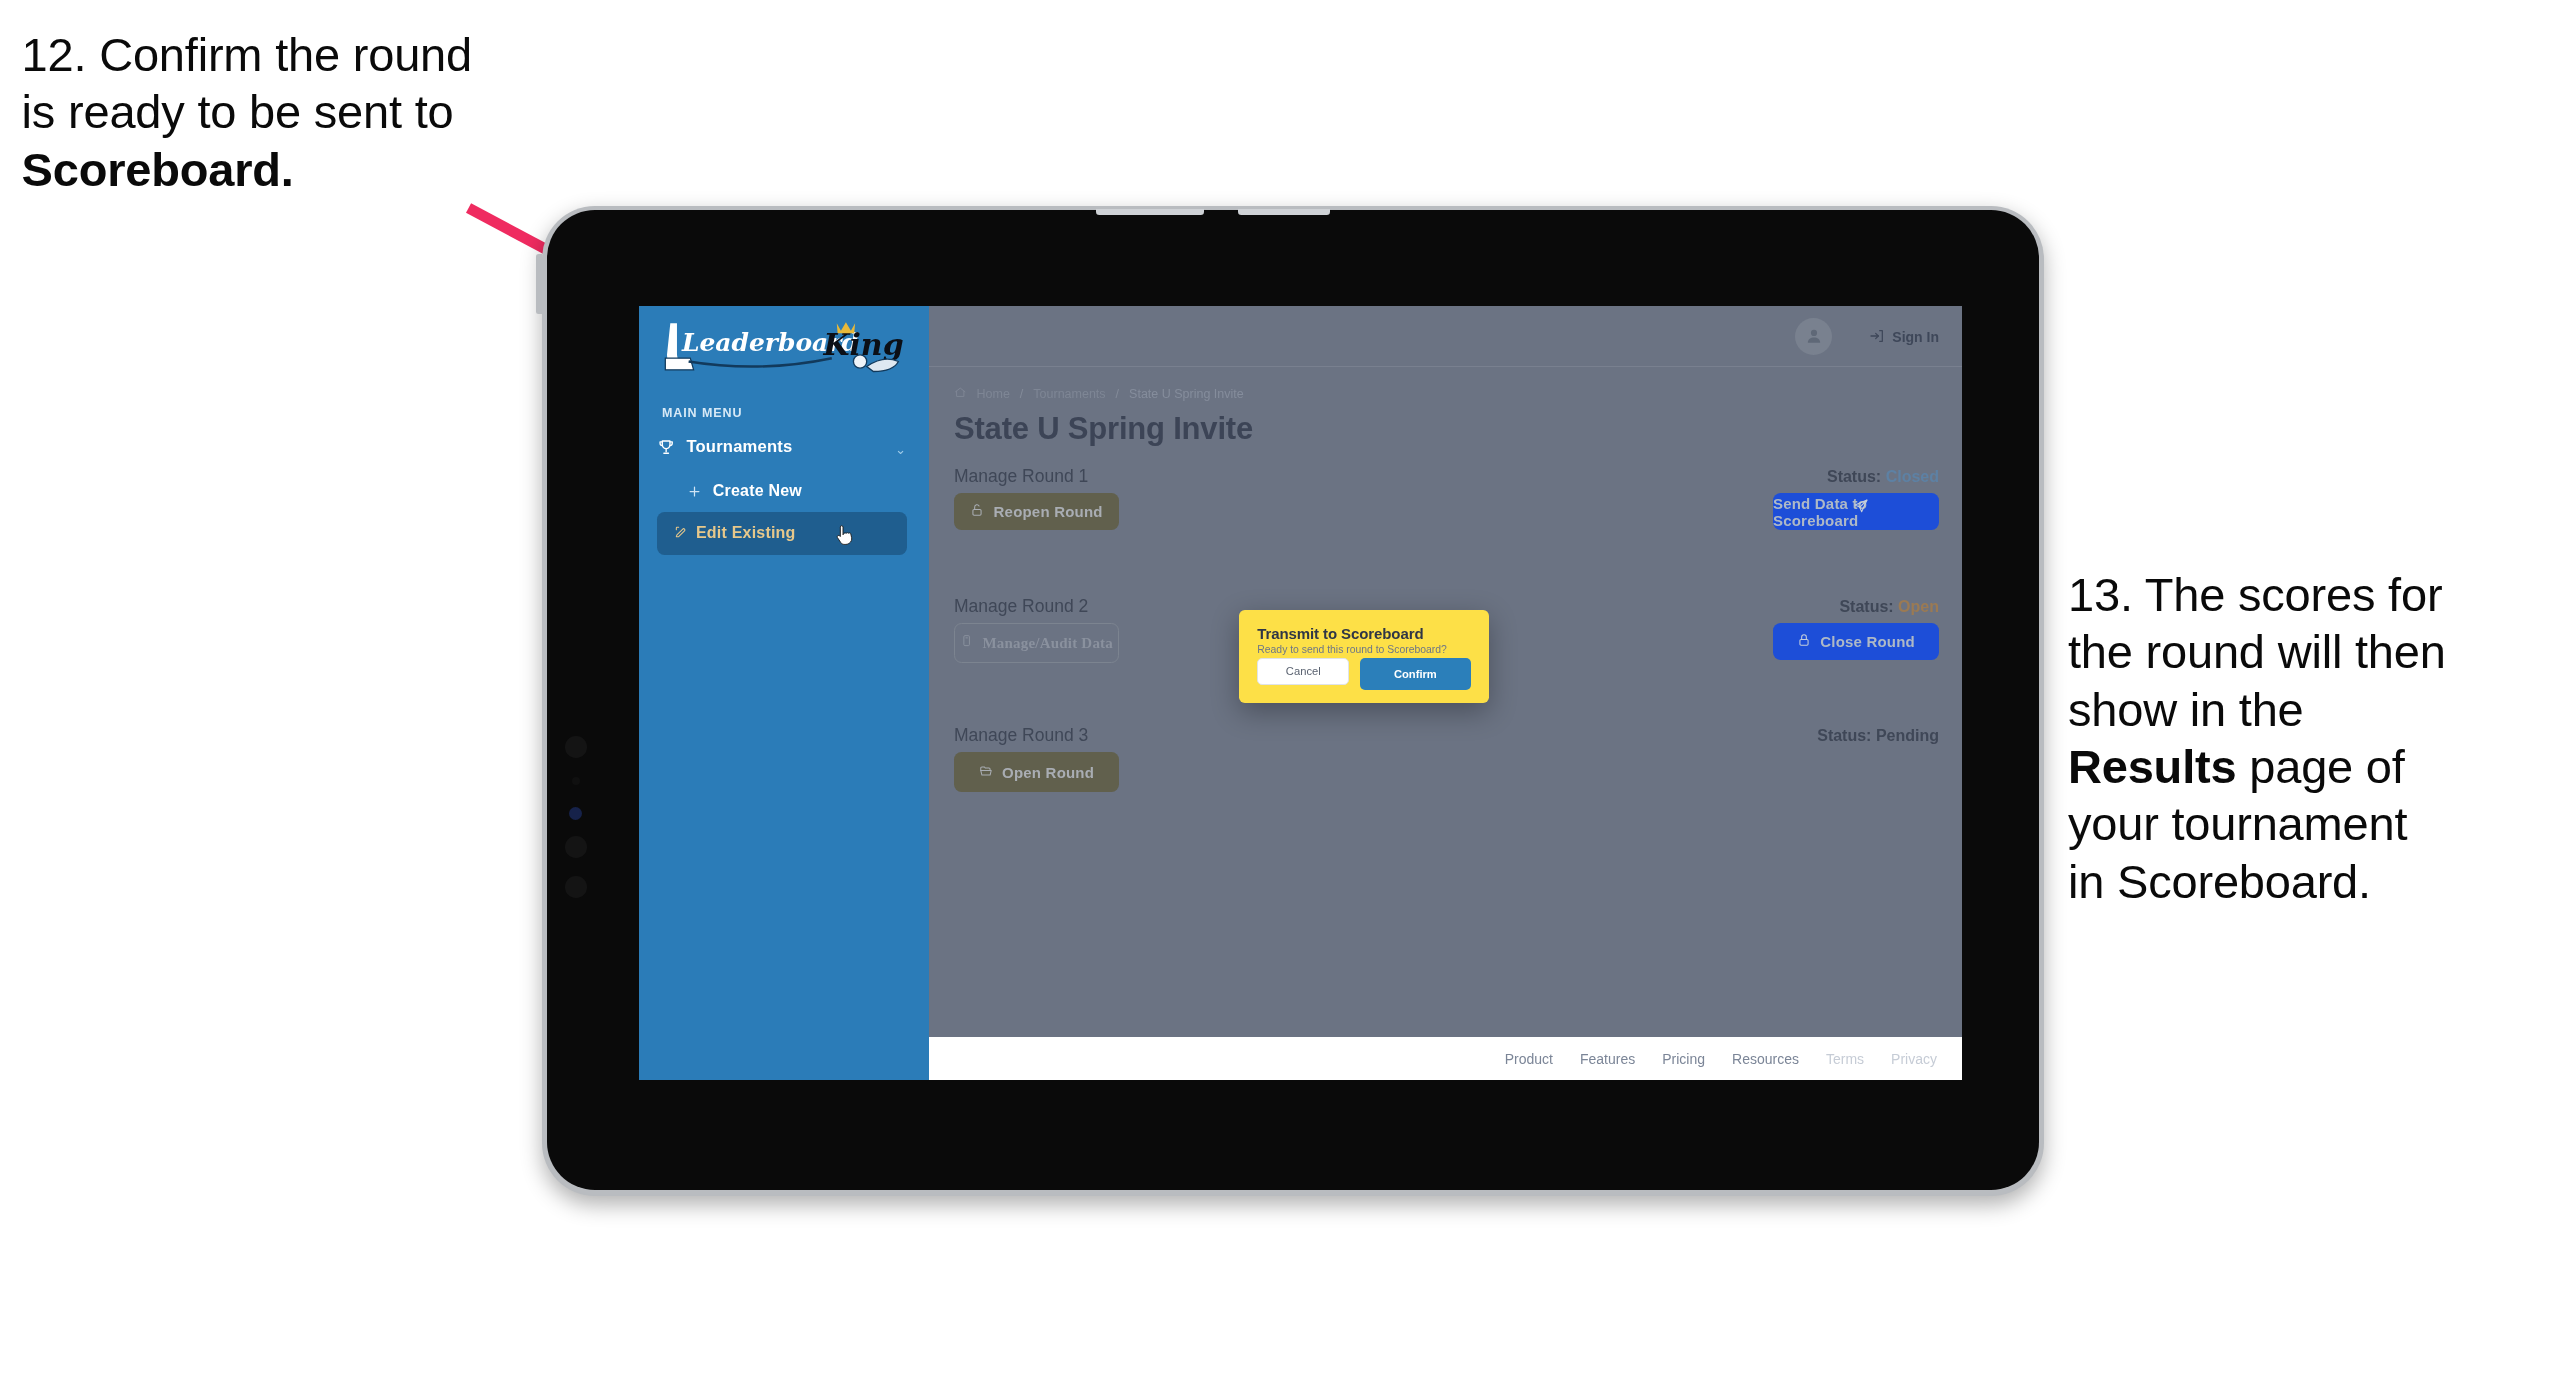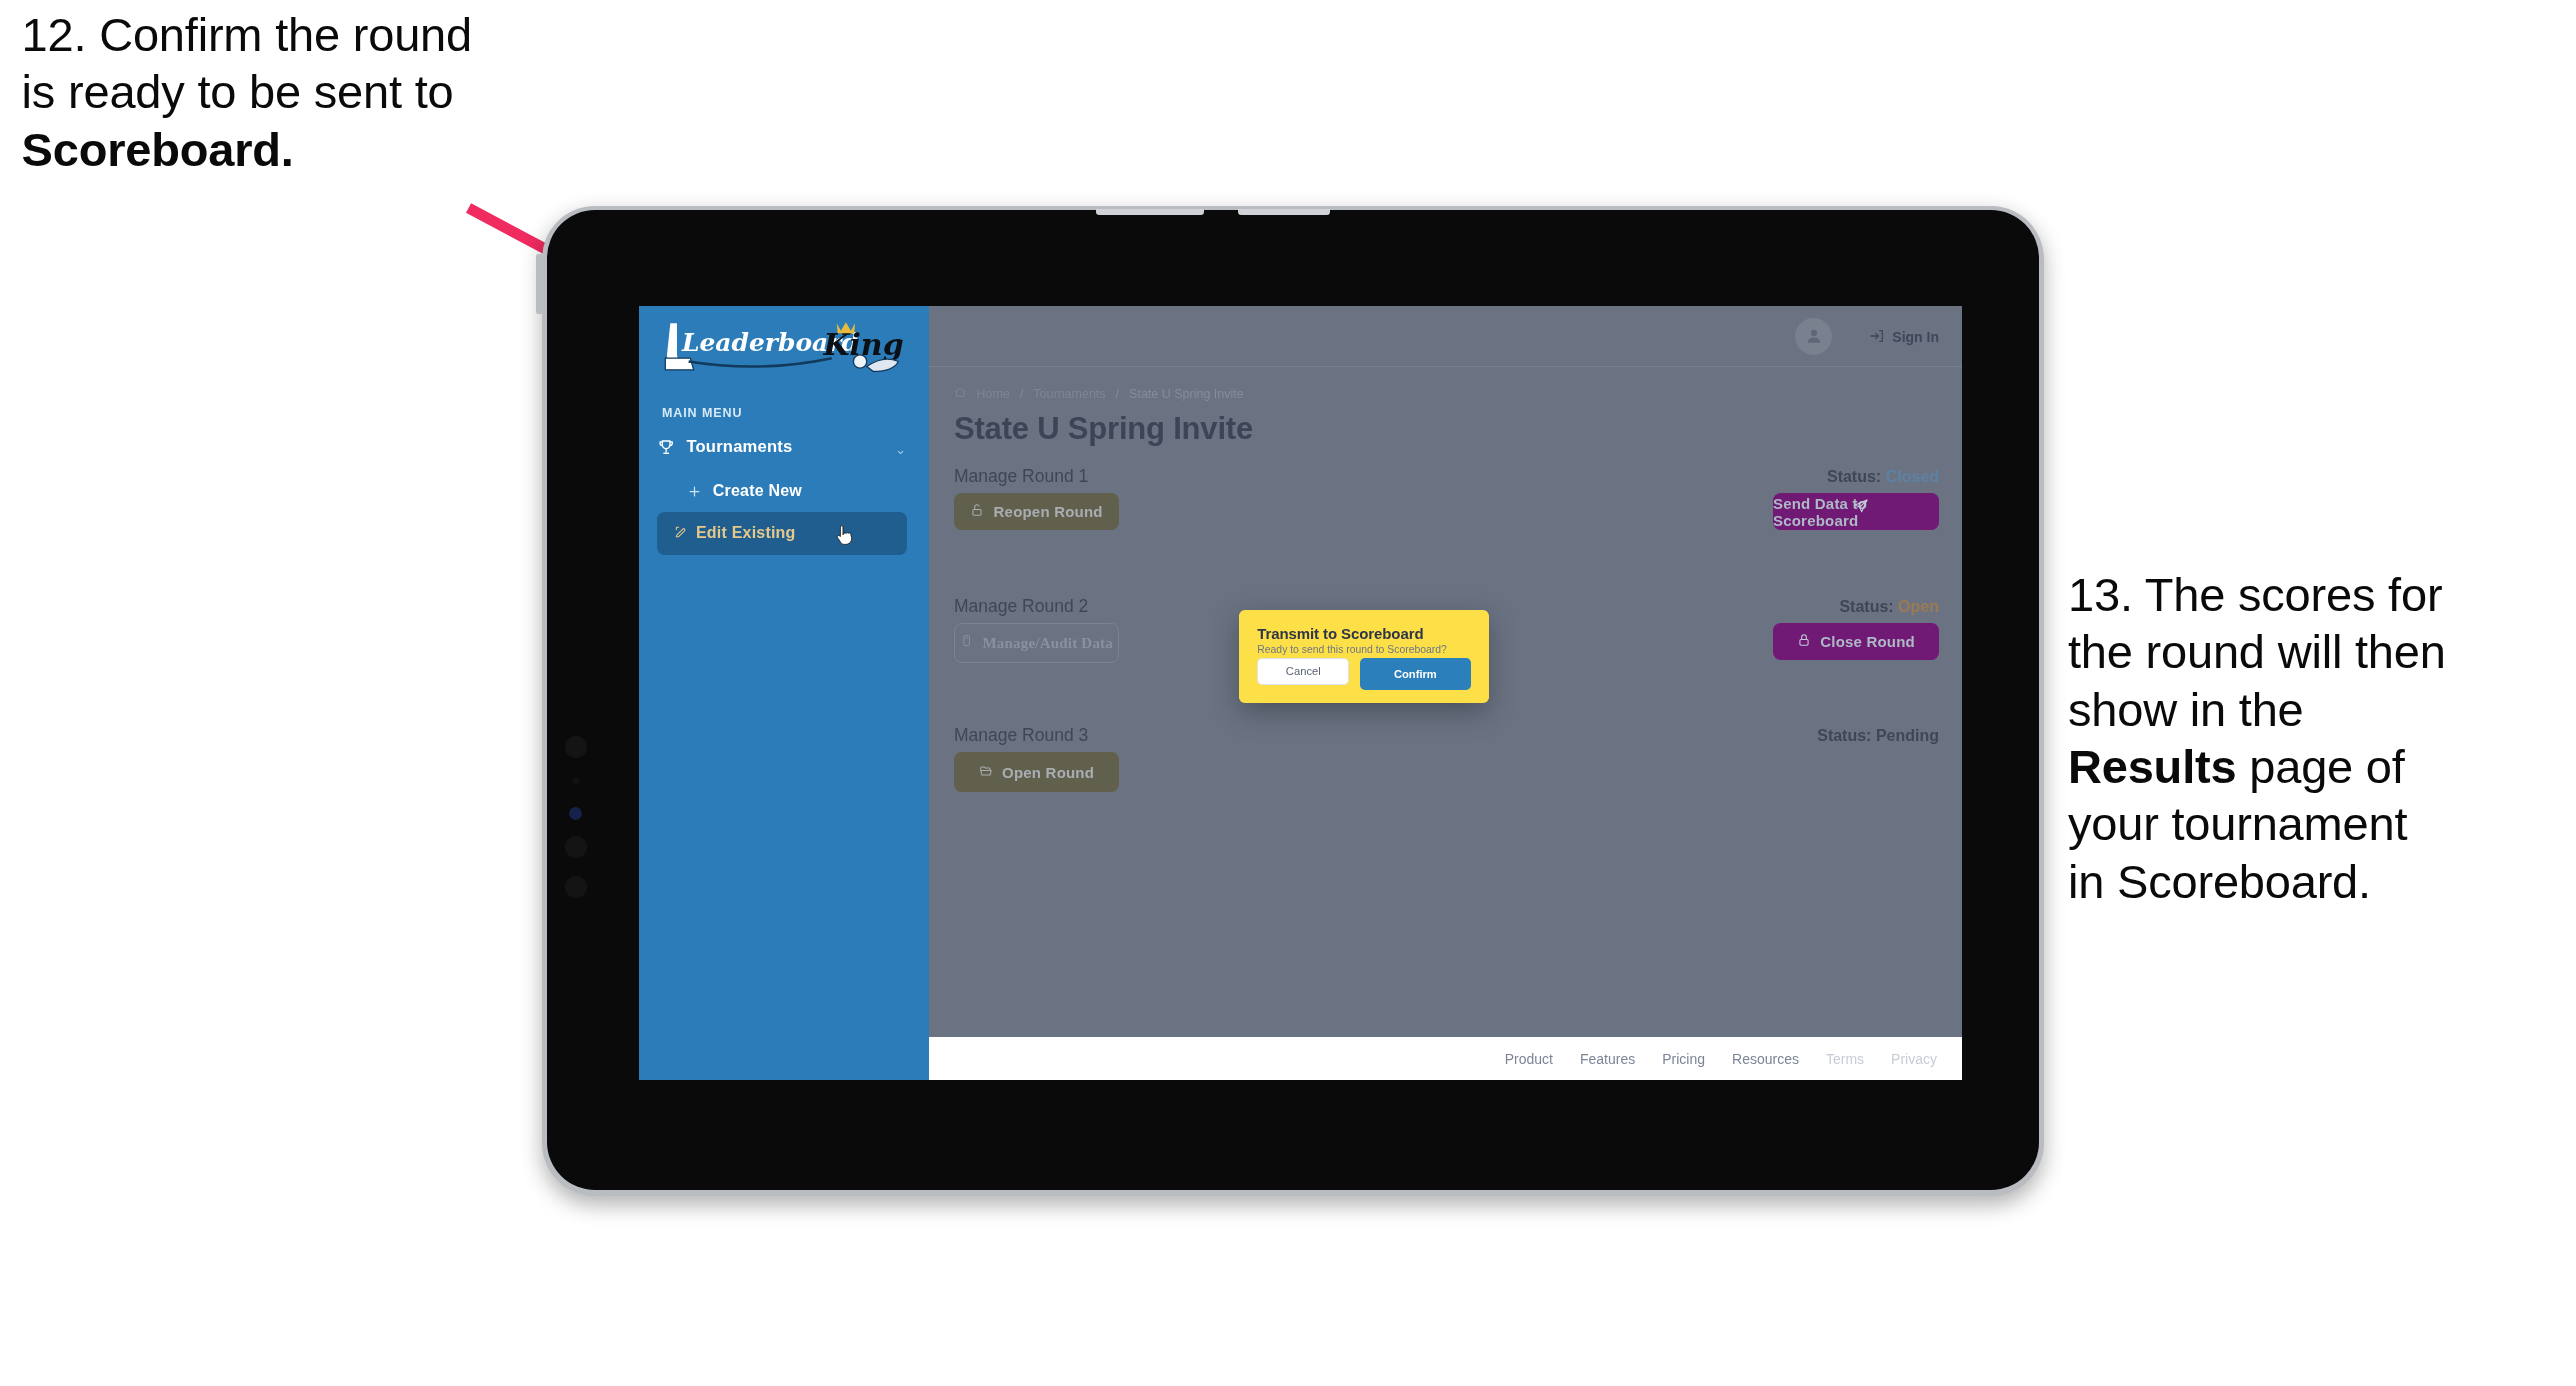--- a/index.html
+++ b/index.html
@@ -1,21 +1,21 @@
 <!DOCTYPE html>
 <html style="font-size:13.3px"><head>
 <meta charset="utf-8">
 <style>
   html,body{margin:0;padding:0;background:#fff;}
   body{width:2576px;height:1386px;position:relative;overflow:hidden;
        font-family:"Liberation Sans", sans-serif;color:#111;}
 
   
   .annot{position:absolute;font-family:"Liberation Sans",sans-serif;color:#0a0a0a;}
-  #annot-left{left:21.6px;top:6px;width:632px;font-size:47px;line-height:1.22;font-weight:400;letter-spacing:-0.2px;}
+  #annot-left{left:21.6px;top:26px;width:632px;font-size:47px;line-height:1.22;font-weight:400;letter-spacing:-0.2px;}
   #annot-right{left:2068px;top:566px;width:516px;font-size:47px;line-height:1.22;font-weight:400;letter-spacing:-0.2px;}
   .annot b{font-weight:700;}
 
   
   #arrow-svg{position:absolute;left:0;top:0;width:2576px;height:1386px;pointer-events:none;}
 
   
   #tablet{position:absolute;left:542px;top:206px;width:1502px;height:990px;
           background:#b9bcc0;border-radius:53px;
           box-shadow:0 8.3px 21.6px rgba(0,0,0,.30);}
@@ -69,21 +69,21 @@
   .round .label{position:absolute;left:25px;top:0;font-size:17.5px;color:#3f4757;font-weight:400;}
   .round .status{position:absolute;right:23px;top:1.7px;font-size:16px;font-weight:700;color:#3f4757;}
   .round .status .val{font-weight:700;}
   .status-closed .val{color:#5d81a4;}
   .status-open .val{color:#9b7a53;}
   .status-pending .val{color:#3f4757;}
 
   .btn{position:absolute;display:flex;align-items:center;justify-content:center;gap:9.2px;
        border-radius:7.5px;font-size:15px;font-weight:700;letter-spacing:0.2px;box-sizing:border-box;}
   .btn-olive{background:#61604d;color:#a9adb3;}
-  .btn-blue{background:#701a75;color:#aeb9c6;}
+  .btn-blue{background:#1d4ed8;color:#aeb9c6;}
   .btn-ghost{background:transparent;color:#8a919e;border:0.8px solid #7c8490;}
 
   #r1{top:160px;height:75px;}
   #r1 .btn-reopen{left:25px;top:27px;width:165px;height:37px;}
   #r1 .btn-send{right:23px;top:27px;width:166px;height:37px;}
   #r2{top:290px;height:75px;}
   #r2 .btn-audit{left:25px;top:27px;width:165px;height:40px;font-family:Liberation Serif, serif;}
   #r2 .btn-close{right:23px;top:27px;width:166px;height:37px;}
   #r3{top:419px;height:75px;}
   #r3 .btn-open{left:25px;top:27px;width:165px;height:40px;}

